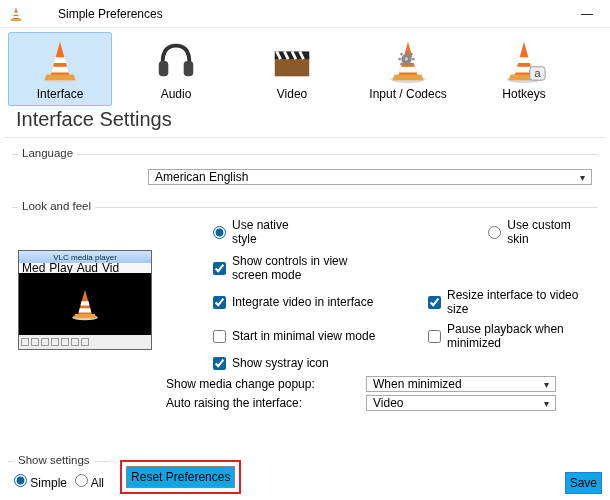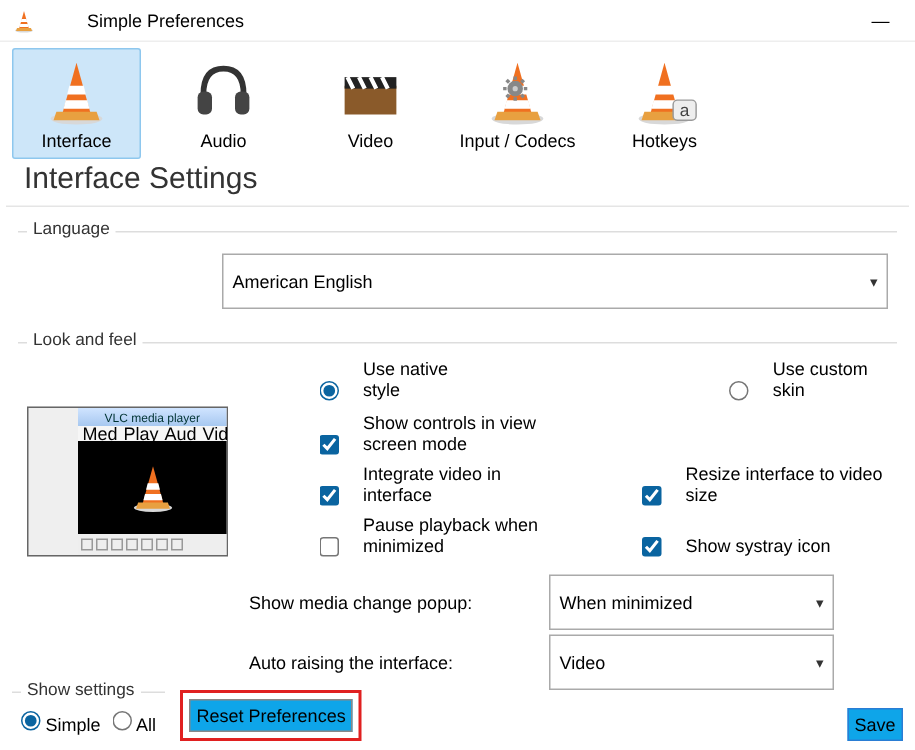--- a/index.html
+++ b/index.html
@@ -2,43 +2,43 @@
 <html><head>
 <meta charset="utf-8">
 <style>
 * { box-sizing: border-box; margin: 0; padding: 0; font-family: "Segoe UI", Tahoma, sans-serif; font-size: 12px; }
 body { width: 610px; height: 500px; background: #fff; color: #000; overflow: hidden; }
 .titlebar { height: 28px; display: flex; align-items: center; padding: 0 8px; border-bottom: 1px solid #eee; }
 .titlebar .icon { width: 16px; height: 16px; margin-right: 6px; }
 .titlebar .title { flex: 1; margin-left: 28px; }
 .titlebar .min { width: 30px; text-align: center; font-size: 12px; }
 .tabs { display: flex; padding: 4px 8px 0 8px; gap: 12px; }
-.tab { width: 86px; height: 74px; display: flex; flex-direction: column; align-items: center; justify-content: flex-start; padding: 4px 2px 2px; border: 1px solid transparent; border-radius: 2px; cursor: pointer; }
+.tab { width: 104px; height: 74px; display: flex; flex-direction: column; align-items: center; justify-content: flex-start; padding: 4px 2px 2px; border: 1px solid transparent; border-radius: 2px; cursor: pointer; }
 .tab.selected { background: #cde6f9; border: 1px solid #8ec7ee; }
 .tab .icon { width: 46px; height: 48px; display: flex; align-items: flex-end; justify-content: center; }
 .tab .label { margin-top: 2px; text-align: center; }
 .heading { padding: 2px 12px 6px; font-size: 20px; font-weight: 300; color: #333; border-bottom: 1px solid #e5e5e5; margin: 0 4px; }
 .content { padding: 4px 12px 0 12px; }
 .group { position: relative; border: none; border-top: 1px solid #ddd; padding: 10px 6px 6px; margin-top: 12px; }
 .group-legend { position: absolute; top: -8px; left: 6px; background: #fff; padding: 0 4px; color: #333; font-size: 11.5px; }
 .row { display: flex; align-items: center; margin: 4px 0; }
 .row .lbl { flex: 0 0 220px; }
-.select { flex: 1; height: 37px; border: 1px solid #aaa; background: #fff; display: flex; align-items: center; padding: 0 18px 0 6px; position: relative; }
+.select { flex: 1; height: 16px; border: 1px solid #aaa; background: #fff; display: flex; align-items: center; padding: 0 18px 0 6px; position: relative; }
 .select::after { content: "▾"; position: absolute; right: 6px; font-size: 10px; color: #333; }
 .lookfeel-body { display: flex; gap: 10px; }
 .preview-col { width: 138px; padding-top: 32px; }
-.preview { width: 134px; height: 100px; border: 1px solid #666; background: #efefef; display: flex; flex-direction: column; padding-left: 33px; }
+.preview { width: 134px; height: 100px; border: 1px solid #666; background: #efefef; display: flex; flex-direction: column; }
 .preview .tb { height: 12px; background: linear-gradient(#d0e4ff,#a7c8f0); font-size: 8px; display:flex; align-items:center; justify-content:center; color:#033; }
 .preview .mb { height: 10px; display:flex; gap:4px; padding:0 3px; font-size:7px; align-items:center; background:#f6f6f6; }
 .preview .vid { flex: 1; background: #000; display: flex; align-items: center; justify-content: center; }
 .preview .ctrl { height: 14px; background: #eee; display:flex; align-items:center; gap:2px; padding:0 2px; font-size:7px; }
 .preview .ctrl span { display:inline-block; width:8px; height:8px; border:1px solid #999; }
 .opts-col { flex: 1; }
 .style-row { display: flex; gap: 30px; margin-bottom: 8px; }
-.style-row label, .checks label { display: flex; align-items: flex-end; gap: 16px; cursor: pointer; padding-left: 47px; }
+.style-row label, .checks label { display: flex; align-items: center; gap: 6px; cursor: pointer; padding-left: 47px; }
 .checks { display: grid; grid-template-columns: 1fr 1fr; row-gap: 6px; column-gap: 4px; margin-bottom: 6px; }
 .cb, .rb { width: 13px; height: 13px; accent-color: #0a64a0; }
 .sel-row { display: flex; align-items: center; margin: 3px 0; }
 .sel-row .slbl { flex: 0 0 200px; }
 .sel-row .select { flex: 0 0 190px; }
 .footer { position: absolute; bottom: 0; left: 0; right: 0; height: 50px; padding: 0 8px 6px; display: flex; align-items: flex-end; gap: 10px; }
 .show-settings { border-top: 1px solid #ddd; padding: 12px 6px 4px; position: relative; display: flex; gap: 8px; align-items: flex-start; }
 .show-settings .group-legend { top: -8px; }
 .btn { height: 22px; border: 1px solid #888; background: #0ea5e9; padding: 0 4px; cursor: pointer; display:inline-flex; align-items:center; }
 .btn.save { border: 1px solid #2a7dd4; color: #000; }
@@ -207,20 +207,24 @@
           <label>
               <input type="checkbox" class="cb" checked="" style=""> 
               <span>Integrate video in interface</span>
             </label>
           <label>
               <input type="checkbox" class="cb" checked="" style=""> 
               <span>Resize interface to video size</span>
             </label>
           <label>
               <input type="checkbox" class="cb" style=""> 
+              <span>Start in minimal view mode</span>
+            </label>
+          <label>
+              <input type="checkbox" class="cb" style=""> 
               <span>Pause playback when minimized</span>
             </label>
           <label>
               <input type="checkbox" class="cb" checked="" style=""> 
               <span>Show systray icon</span>
             </label>
           <span></span>
         </div>
         <div class="sel-row">
           <span class="slbl">Show media change popup:</span>

